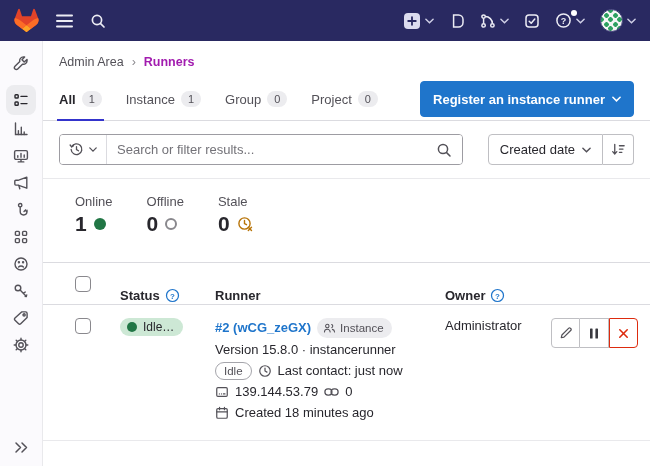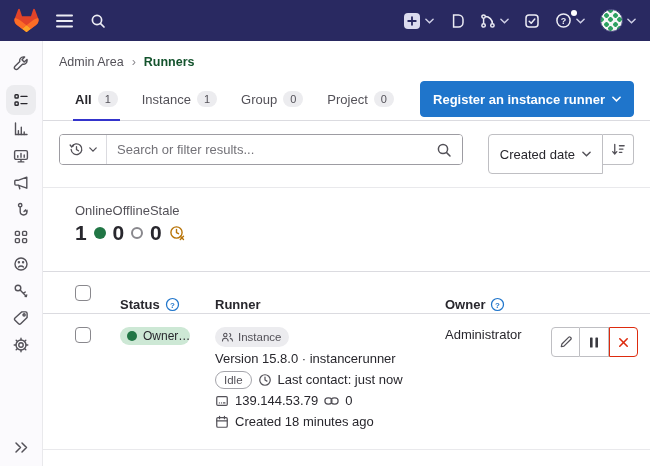--- a/index.html
+++ b/index.html
@@ -27,46 +27,46 @@
   .side-item.first { margin-bottom:9px; }
   .side-item.active { background:#ececef; color:#28272d; height:30px; margin-bottom:0; }
   .side-collapse { position:absolute; bottom:12px; left:0; right:0; display:flex; justify-content:center; color:#535158; cursor:pointer; }
 
   .content { flex:1; display:flex; flex-direction:column; background:#fff; min-width:0; }
 
   
   .breadcrumb { padding:14px 16px 9px; font-size:12.5px; display:flex; align-items:center; gap:8px; }
   .crumb-link { color:#535158; text-decoration:none; cursor:pointer; }
   .crumb-sep { color:#89888d; }
-  .crumb-current { color:#14532d; font-weight:600; }
+  .crumb-current { color:#a21caf; font-weight:600; }
 
   
   .tabs-row { display:flex; align-items:center; padding:0 16px; border-bottom:1px solid #dbdbe0; height:43px; }
   .tabs { display:flex; gap:24px; height:100%; }
   .tab { display:flex; align-items:center; gap:6px; font-size:13px; color:#535158; position:relative; cursor:pointer; }
-  .tab.active { color:#28272d; font-weight:700;margin-left:16px; }
+  .tab.active { color:#28272d; font-weight:700; }
   .tab.active::after { content:""; position:absolute; left:-2px; right:-2px; bottom:-1px; height:2px; background:#3434cc; }
   .tab-badge { background:#ececef; color:#535158; border-radius:10px; font-size:11px; font-weight:400; padding:1px 7px; line-height:14px; }
   .register-btn { margin-left:auto; background:#1f75cb; border:1px solid #1f75cb; color:#fff; font-size:13px; font-weight:600; border-radius:4px; height:31px; padding:17px 12px; display:flex; align-items:center; gap:7px; cursor:pointer; }
 
   
   .filter-row { display:flex; gap:25px; padding:13px 16px; }
   .search-group { flex:1; display:flex; align-items:stretch; border:1px solid #9d9ca2; border-radius:4px; height:31px; overflow:hidden; background:#fff; }
   .history-seg { display:flex; align-items:center; gap:5px; padding:0 9px; border-right:1px solid #dbdbe0; color:#535158; cursor:pointer; background:#fff; border-top:0;border-bottom:0;border-left:0; }
   .search-input { flex:1; border:none; outline:none; font-size:13px; padding:0 10px; color:#28272d; font-family:"Liberation Sans",sans-serif; min-width:0; }
   .search-input::placeholder { color:#737278; }
   .search-seg { width:36px; display:flex; align-items:center; justify-content:center; color:#535158; background:#fff; border:none; cursor:pointer; }
   .sort-group { display:flex; }
-  .created-btn { border:1px solid #bfbfc3; background:#fff; border-radius:4px 0 0 4px; height:40px; padding:0 11px; font-size:13px; color:#28272d; display:flex; align-items:center; gap:7px; cursor:pointer; }
+  .created-btn { border:1px solid #bfbfc3; background:#fff; border-radius:4px 0 0 4px; height:31px; padding:0 11px; font-size:13px; color:#28272d; display:flex; align-items:center; gap:7px; cursor:pointer; }
   .sort-dir-btn { border:1px solid #bfbfc3; border-left:none; background:#fff; border-radius:0 4px 4px 0; width:31px; height:31px; display:flex; align-items:center; justify-content:center; color:#535158; cursor:pointer; }
 
   .section-divider { height:1px; background:#e9e9ec; }
 
   
-  .stats { display:flex; padding:15px 16px 13px 32px; }
+  .stats { display:flex; gap:34px; padding:15px 16px 13px 32px; }
   .stat-label { font-size:13px; color:#535158; margin-bottom:3px; }
   .stat-value { font-size:21px; font-weight:700; color:#28272d; display:flex; align-items:center; gap:7px; line-height:24px; }
   .dot-online { width:12px; height:12px; border-radius:50%; background:#217645; }
   .dot-offline { width:12px; height:12px; border-radius:50%; border:2px solid #89888d; background:#fff; }
 
   
   .runners-table { margin-top:13px; }
   .thead { display:flex; align-items:center; height:43px; border-top:1px solid #dbdbe0; border-bottom:1px solid #dbdbe0; font-size:13px; font-weight:700; }
   .trow { display:flex; padding:13px 0 15px; border-bottom:1px solid #e9e9ec; font-size:13px; }
   .c-check { width:77px; padding-left:32px; flex:none; }
@@ -380,25 +380,26 @@
           <div class="c-actions"></div>
         </div>
 
         <div class="trow">
           <div class="c-check">
               <input type="checkbox" style="">
             </div>
           <div class="c-status">
             <span class="status-pill">
               <span class="sdot"></span>
-              <span>Owner…</span>
+              <span>Idle…</span>
             </span>
           </div>
           <div class="c-runner">
             <div class="runner-line">
+              <a class="runner-link">#2 (wCG_zeGX)</a>
               <span class="type-badge">
                 <svg width="13" height="12" viewBox="0 0 16 14" fill="none" stroke="#535158" stroke-width="1.3" stroke-linecap="round">
                     <circle cx="5.3" cy="4.6" r="2.1"></circle>
                     <path d="M1.8 12a3.5 3.5 0 0 1 7 0"></path>
                     <path d="M10.7 2.7a2.1 2.1 0 0 1 0 3.9M11.6 8.7a3.5 3.5 0 0 1 2.6 3.3"></path>
                   </svg>
                 <span>Instance</span>
               </span>
             </div>
             <div class="runner-line">

